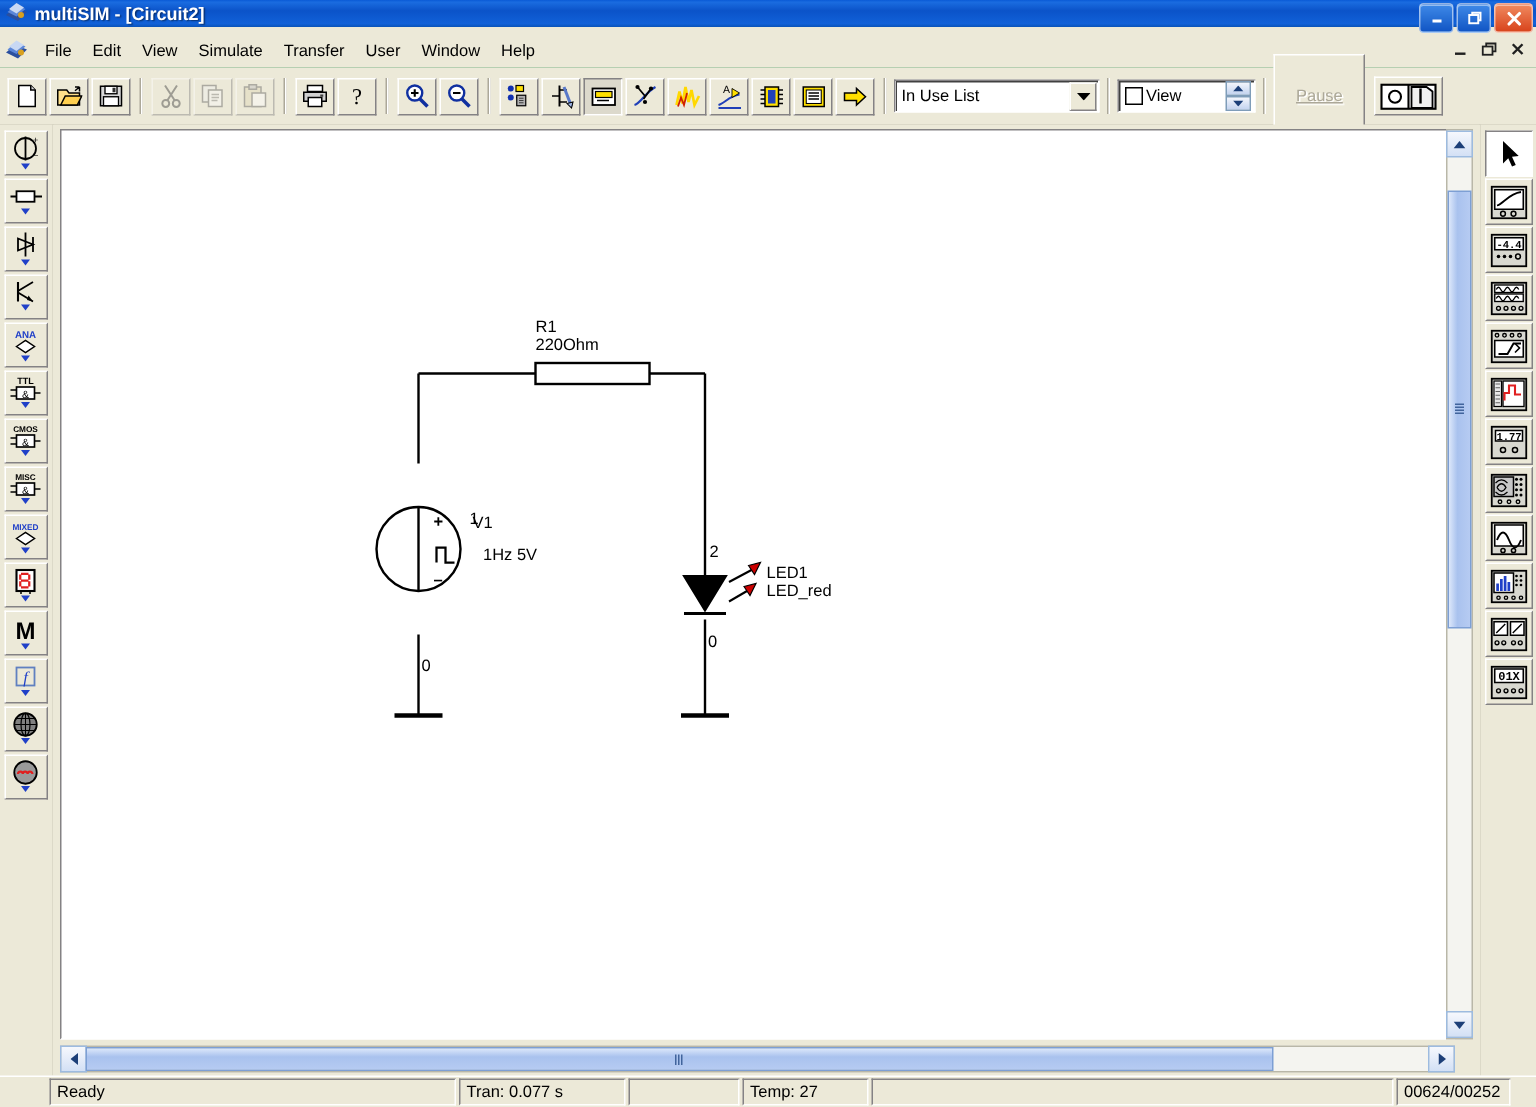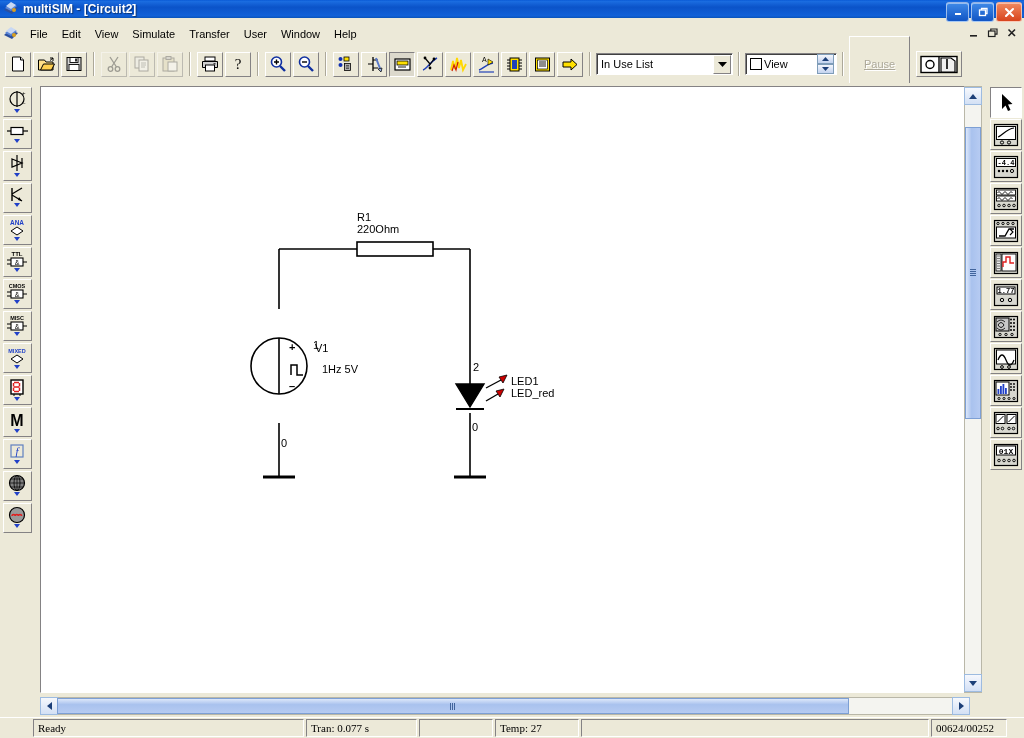--- a/index.html
+++ b/index.html
@@ -201,21 +201,20 @@
     border:1px solid #7d9fd4;
   }
   .grip { display:flex; gap:1px; }
   .grip i { display:block; width:1px; height:7px; background:#41649c; }
 
   
   #statusbar {
     position:absolute; left:0; bottom:0; width:1024px; height:20px;
     background:#ece9d8; display:flex; align-items:center;
     border-top:1px solid #fff;
-    font-family:Liberation Serif, serif;
   }
   .spanel {
     height:16px; margin:0 1px;
     border:1px solid; border-color:#848284 #fff #fff #848284;
     display:flex; align-items:center;
     padding-left:4px; font-size:11px; color:#000;
     background:#ece9d8; white-space:nowrap; overflow:hidden;
   }
 
   .sch-text { font-family:"Liberation Sans", sans-serif; font-size:11px; fill:#000; }

